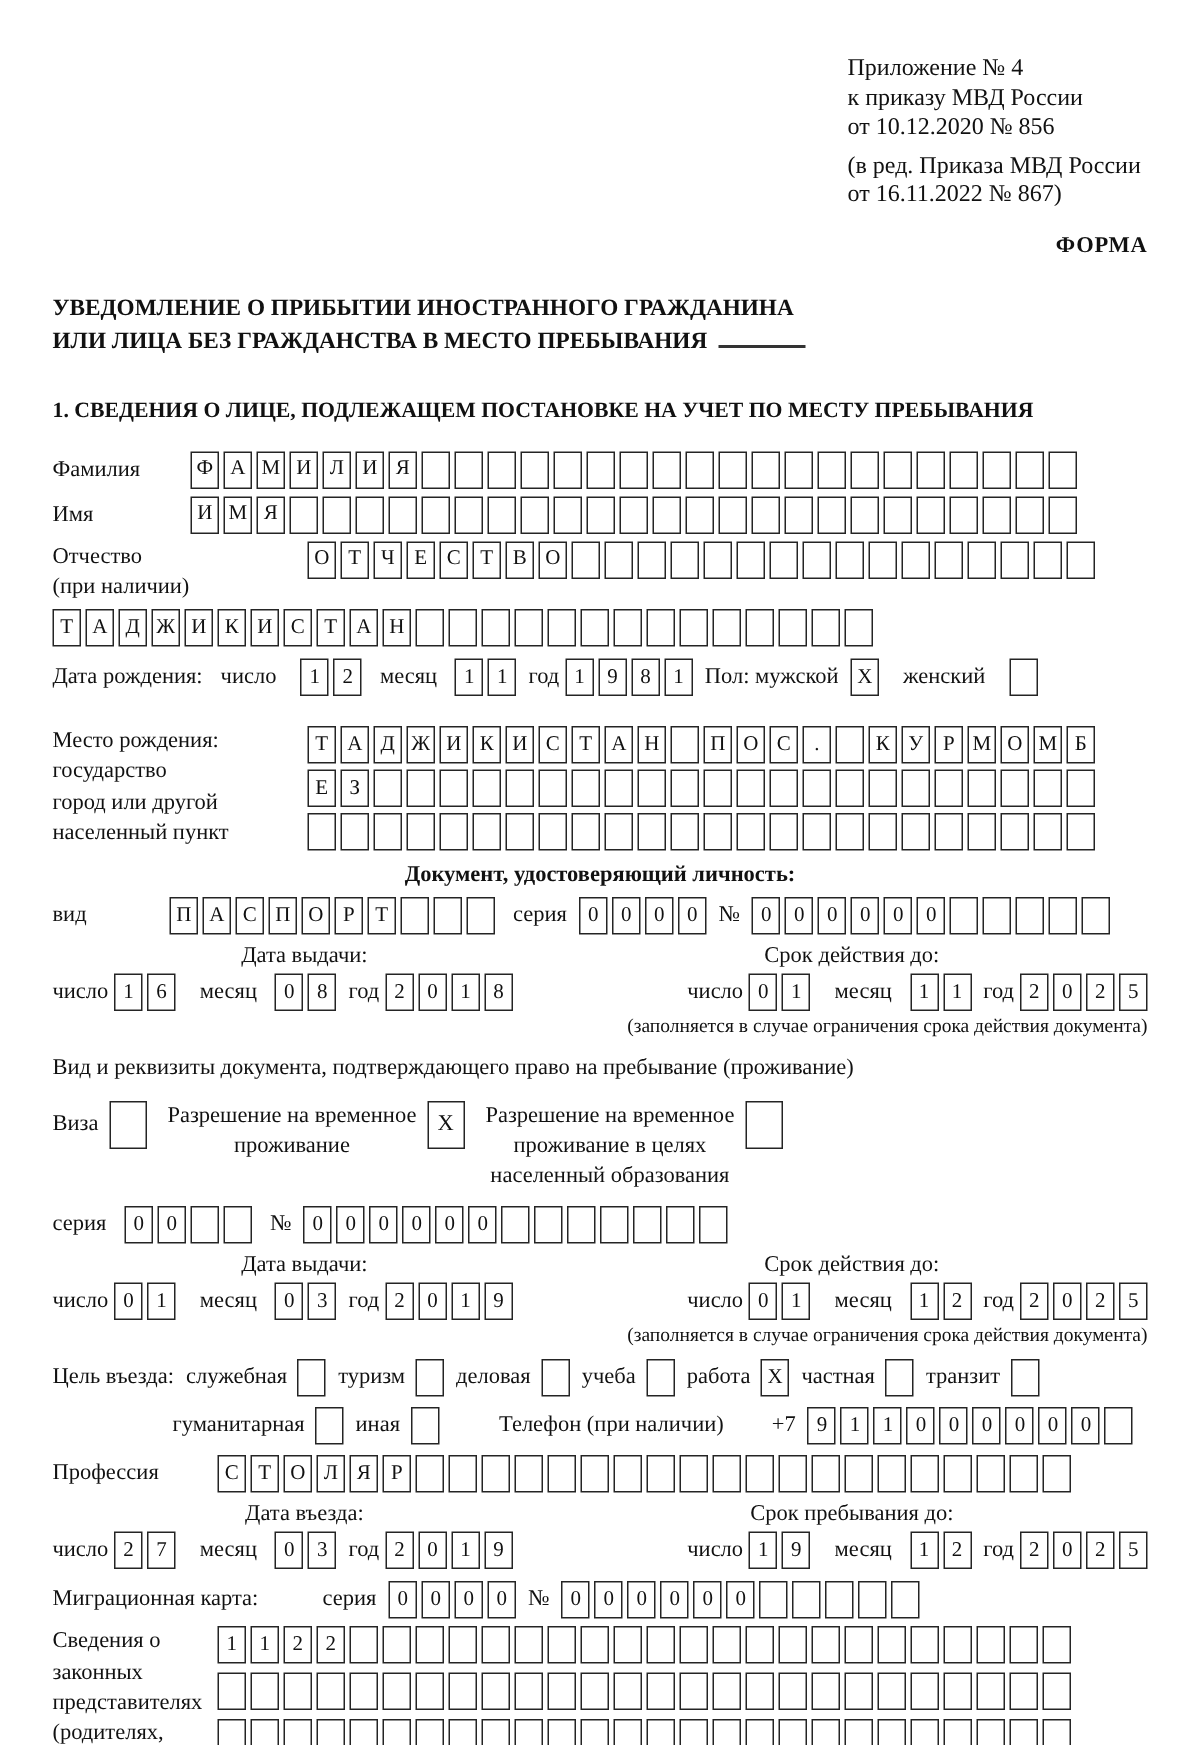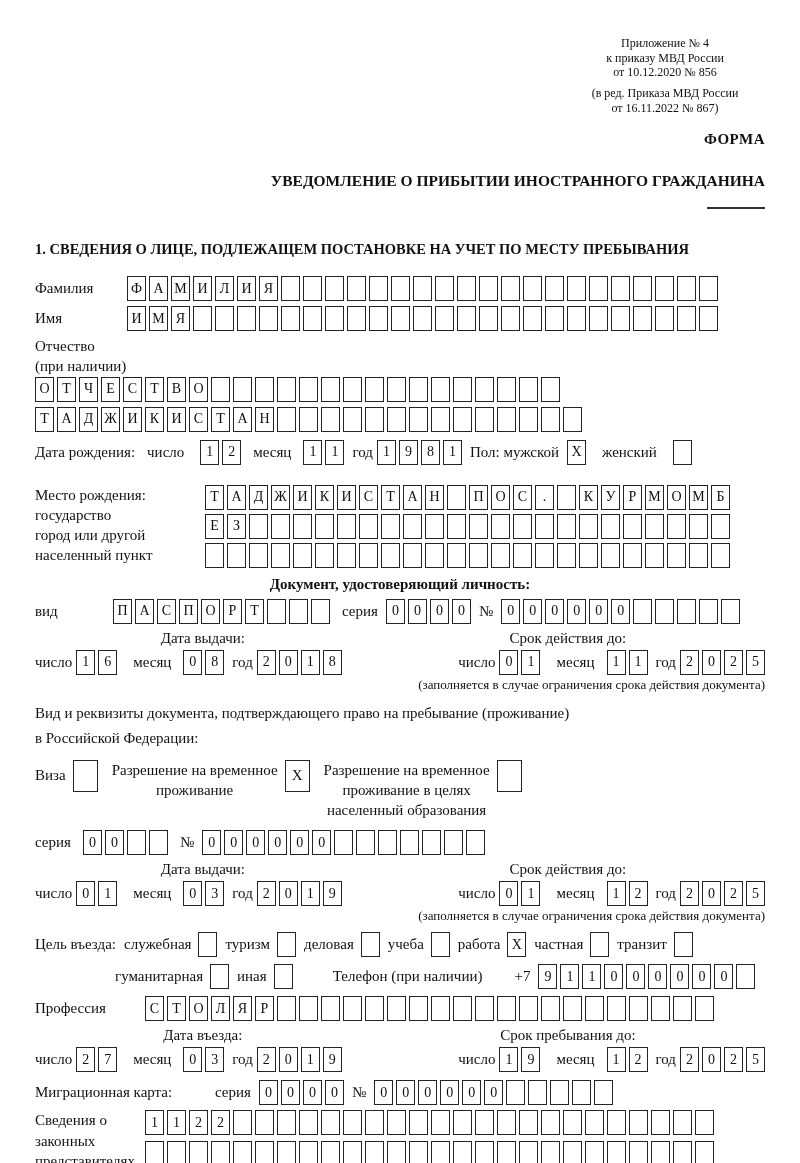--- a/index.html
+++ b/index.html
@@ -2,24 +2,24 @@
 <html><head>
 <meta charset="utf-8">
 <style>
   * { margin:0; padding:0; box-sizing:border-box; }
   html,body { background:#ffffff; }
   body {
     width:800px; min-height:1163px; margin:0 auto;
     font-family:"Liberation Serif", serif; color:#111;
     padding:36px 35px 20px 35px; font-size:15px;
   }
-  .appendix { margin-left:530px; font-size:12px; line-height:1.22;text-align:center; }
+  .appendix { margin-left:530px; font-size:16px; line-height:1.22; }
   .appendix .amend { margin-top:6px; }
   .forma { text-align:right; font-weight:bold; margin-top:16px; font-size:15px; letter-spacing:.5px; }
-  .title { text-align:right; font-weight:bold; font-size:15.5px; margin-top:22px; line-height:1.45; }
+  .title { text-align:left; font-weight:bold; font-size:15.5px; margin-top:22px; line-height:1.45; }
   .blank-line { display:inline-block; width:58px; border-bottom:2px solid #333; height:12px; margin-left:8px; }
   .sec-heading { font-weight:bold; font-size:14.5px; margin-top:26px; margin-bottom:18px; }
 
   .row { display:flex; align-items:center; margin-bottom:5px; }
   .cellrow { display:flex; gap:3px; flex-wrap:nowrap; }
   .cell {
     display:inline-flex; align-items:center; justify-content:center;
     width:19px; height:25px; border:1.8px solid #242424; background:#fff;
     font-size:14px; font-family:"Liberation Serif", serif; flex:none;
   }
@@ -55,21 +55,21 @@
   <div>к приказу МВД России</div>
   <div>от 10.12.2020 № 856</div>
   <div class="amend">(в ред. Приказа МВД России</div>
   <div>от 16.11.2022 № 867)</div>
 </div>
 
 <div class="forma">ФОРМА</div>
 
 <div class="title">
   <div>УВЕДОМЛЕНИЕ О ПРИБЫТИИ ИНОСТРАННОГО ГРАЖДАНИНА</div>
-  <div><span class="blank-line"></span></div>
+  <div><span>ИЛИ ЛИЦА БЕЗ ГРАЖДАНСТВА В МЕСТО ПРЕБЫВАНИЯ</span><span class="blank-line"></span></div>
 </div>
 
 <div class="sec-heading">1. СВЕДЕНИЯ О ЛИЦЕ, ПОДЛЕЖАЩЕМ ПОСТАНОВКЕ НА УЧЕТ ПО МЕСТУ ПРЕБЫВАНИЯ</div>
 
 <div class="row">
   <span class="lbl w92">Фамилия</span>
   <span class="cellrow">
       <span class="cell">Ф</span>
       <span class="cell">А</span>
       <span class="cell">М</span>
@@ -126,21 +126,21 @@
       <span class="cell"></span>
       <span class="cell"></span>
       <span class="cell"></span>
       <span class="cell"></span>
       <span class="cell"></span>
       <span class="cell"></span>
       <span class="cell"></span>
     </span>
 </div>
 
-<div class="row" style="align-items:flex-start;flex-direction:column;">
+<div class="row" style="align-items:flex-start;">
   <span class="lbl-col w170">
     <div>Отчество</div>
     <div>(при наличии)</div>
   </span>
   <span class="cellrow">
       <span class="cell">О</span>
       <span class="cell">Т</span>
       <span class="cell">Ч</span>
       <span class="cell">Е</span>
       <span class="cell">С</span>
@@ -420,21 +420,20 @@
           <span class="cell">2</span>
           <span class="cell">5</span>
         </span>
     </div>
   </div>
 </div>
 <div class="note">(заполняется в случае ограничения срока действия документа)</div>
 
 <div class="intro">
   <div>Вид и реквизиты документа, подтверждающего право на пребывание (проживание)</div>
-  <div>в Российской Федерации:</div>
 </div>
 
 <div class="visa-row box-lg">
   <span class="opt">
     <span>Виза</span>
     <span class="cellrow">
         <span class="cell"></span>
       </span>
   </span>
   <span class="opt-multi">

